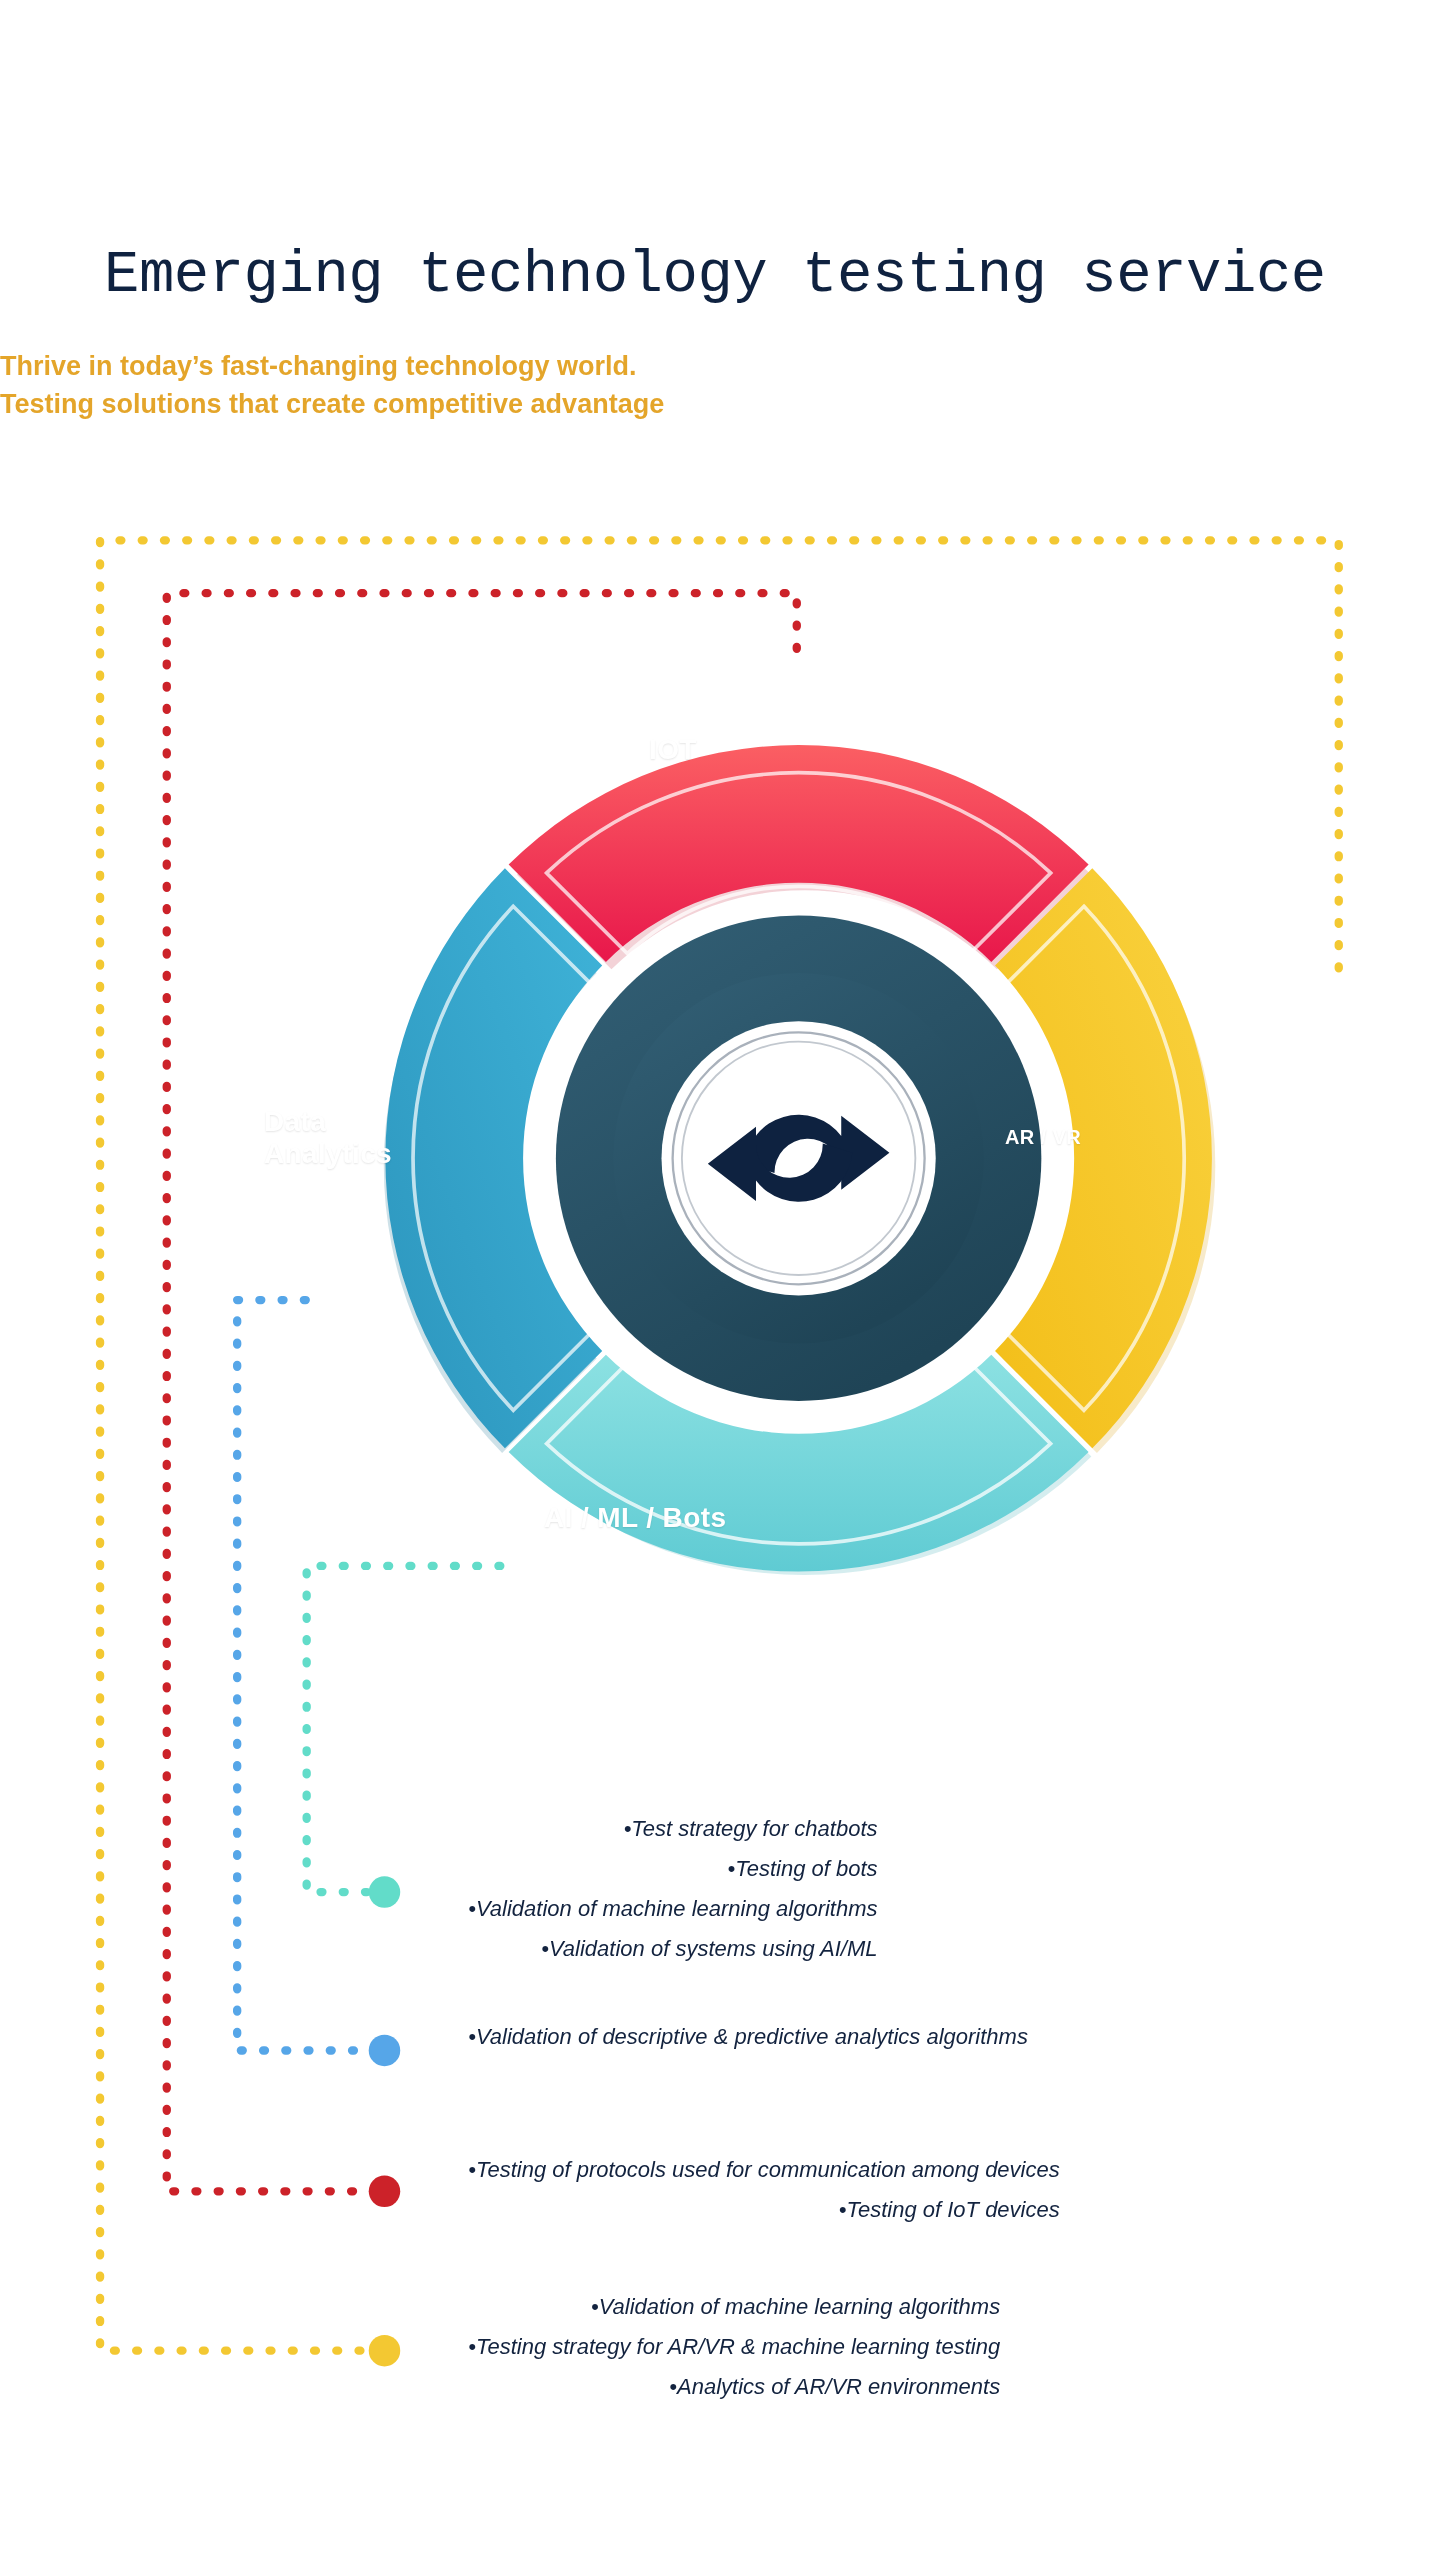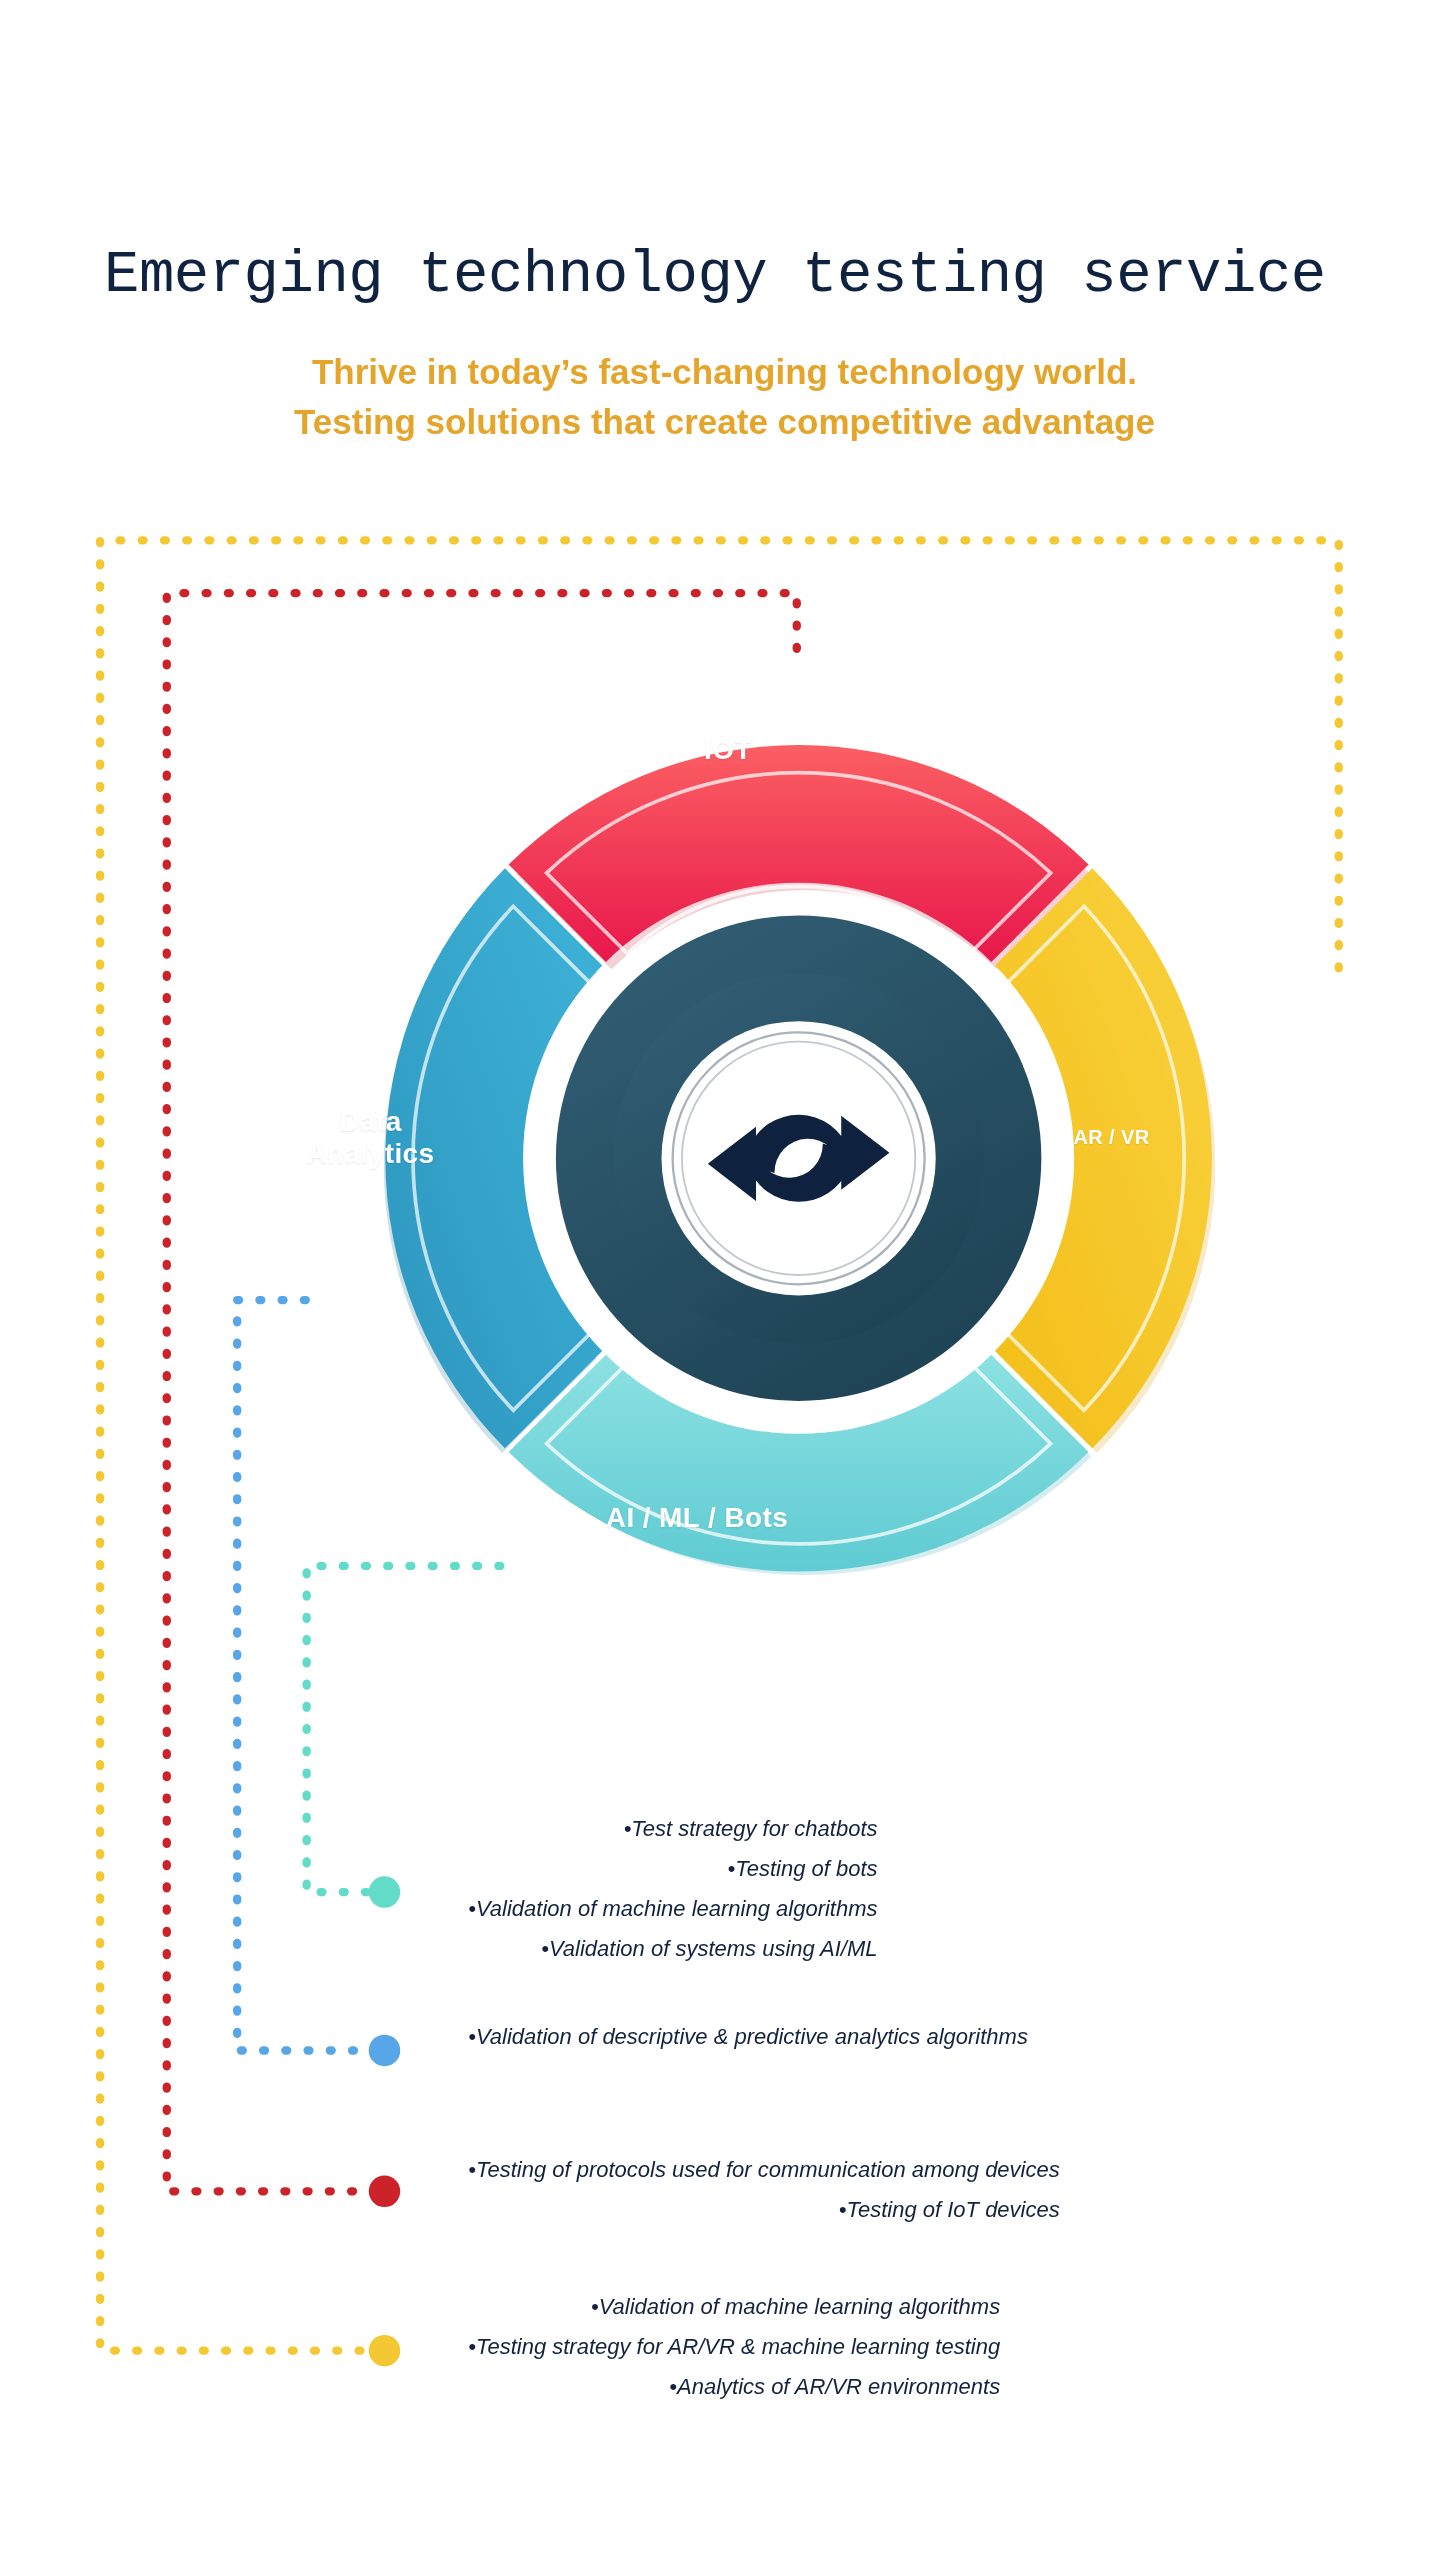--- a/index.html
+++ b/index.html
@@ -32,23 +32,22 @@
     color: #0F2240;
     white-space: nowrap;
     font-family: Liberation Mono, monospace;
     margin-left: 32px;
   }
   #subtitle-block {
     position: absolute;
     left: 0;
     top: 347px;
     width: 1449px;
-    text-align: center;
     color: #E4A52A;
-    font-size: 35px;
+    font-size: 27px;
     font-weight: 700;
     line-height: 1.42;
   }
   #subtitle-block .sub-line {
     display: block;
     white-space: nowrap;
   }
 
   
   #diagram-stage {
@@ -59,21 +58,21 @@
     height: 2576px;
     pointer-events: none;
   }
   #diagram-stage svg { display: block; }
 
   
   .wheel-label {
     position: absolute;
     color: #ffffff;
     font-weight: 700;
-    text-align: center;
+    text-align: left;
     letter-spacing: 0.4px;
     line-height: 1.16;
     text-shadow: 0 0.9px 1.9px rgba(0,0,0,0.10);
   }
   #label-iot   { left: 649px; top: 734px;  width: 158px; font-size: 28px; }
   #label-arvr  { left: 1005px; top: 1126px; width: 213px; font-size: 20px; }
   #label-data  { left: 264px; top: 1106px; width: 213px; font-size: 28px; }
   #label-aiml  { left: 544px; top: 1502px; width: 306px; font-size: 28px; }
 
   

